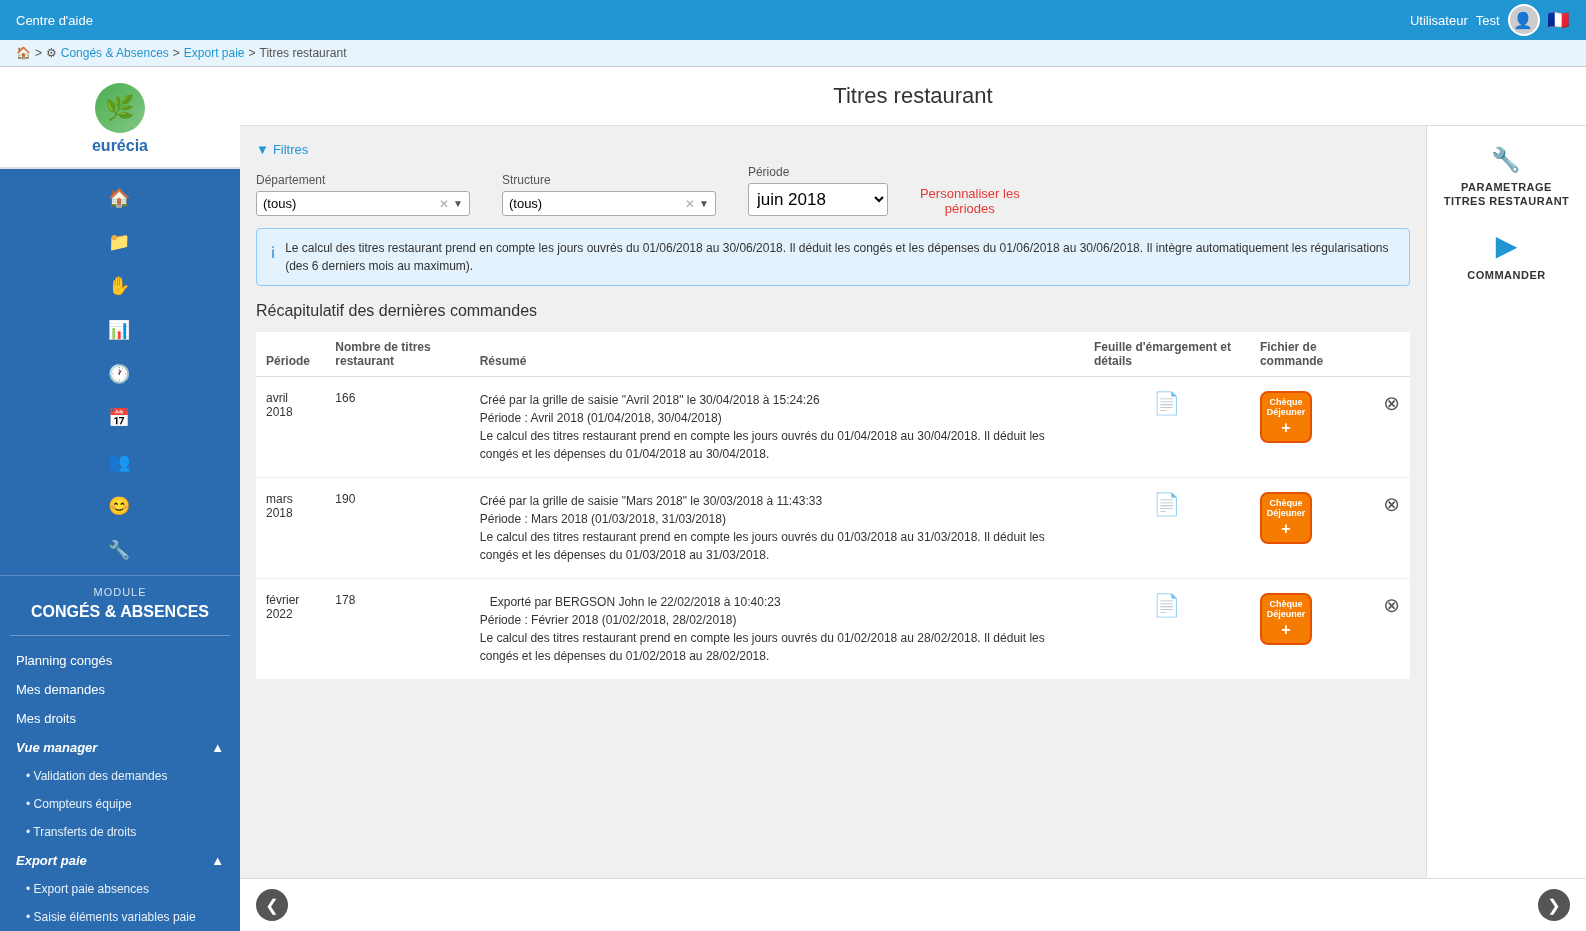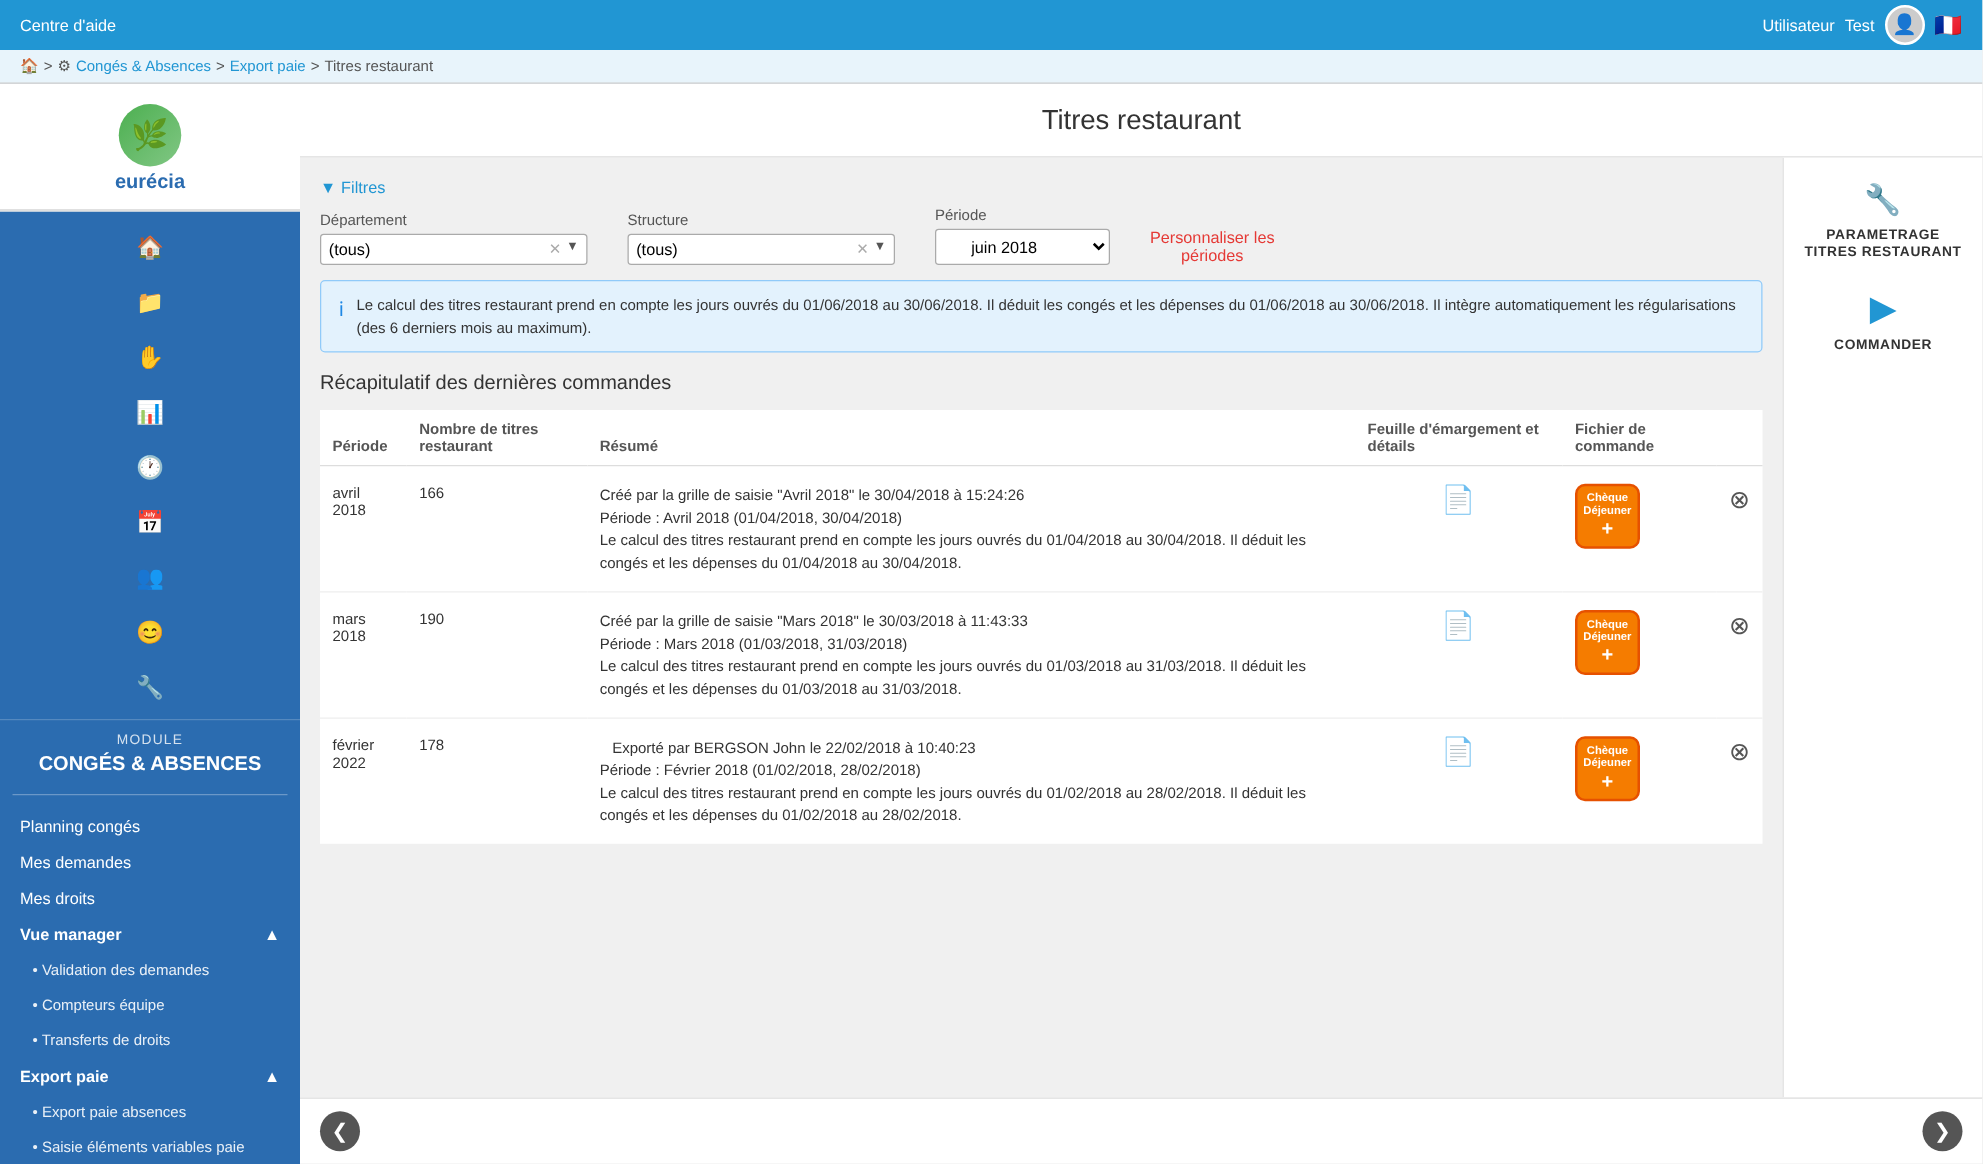--- a/index.html
+++ b/index.html
@@ -104,20 +104,21 @@
       color: white;
       text-decoration: none;
       font-size: 13px;
       cursor: pointer;
     }
     .sidebar-link.section-header {
       font-weight: bold;
       display: flex;
       justify-content: space-between;
       align-items: center;
+      font-style: italic;
     }
     .sidebar-link.sub { padding-left: 26px; font-size: 12px; color: rgba(255,255,255,0.9); }
 
     
     .content-area {
       flex: 1;
       display: flex;
       flex-direction: column;
       overflow: hidden;
     }
@@ -159,33 +160,33 @@
     }
     .filters-row {
       display: flex;
       gap: 32px;
       align-items: flex-end;
       flex-wrap: wrap;
     }
     .filter-group { display: flex; flex-direction: column; gap: 4px; }
     .filter-label { font-size: 12px; color: #555; }
     .filter-select-wrap {
-      display: flex; 
+      display: flex; align-items: center;
       border: 1px solid #aaa; border-radius: 3px;
       background: white; padding: 4px 6px;
       min-width: 200px;
     }
     .filter-select-wrap input {
       border: none; outline: none; flex: 1; font-size: 13px; background: transparent;
     }
     .filter-clear { color: #aaa; cursor: pointer; font-size: 12px; margin-right: 4px; }
     .filter-caret { color: #555; font-size: 10px; }
     .period-select {
       border: 1px solid #aaa; border-radius: 3px;
-      padding: 5px 24px; font-size: 13px; background: white; min-width: 140px;
+      padding: 5px 4px; font-size: 17px; background: white; min-width: 140px;
     }
     .personaliser-link {
       color: #e53935; font-size: 13px; cursor: pointer; text-align: center;
       white-space: nowrap;
     }
 
     
     .info-box {
       background: #e3f2fd;
       border: 1px solid #90caf9;

